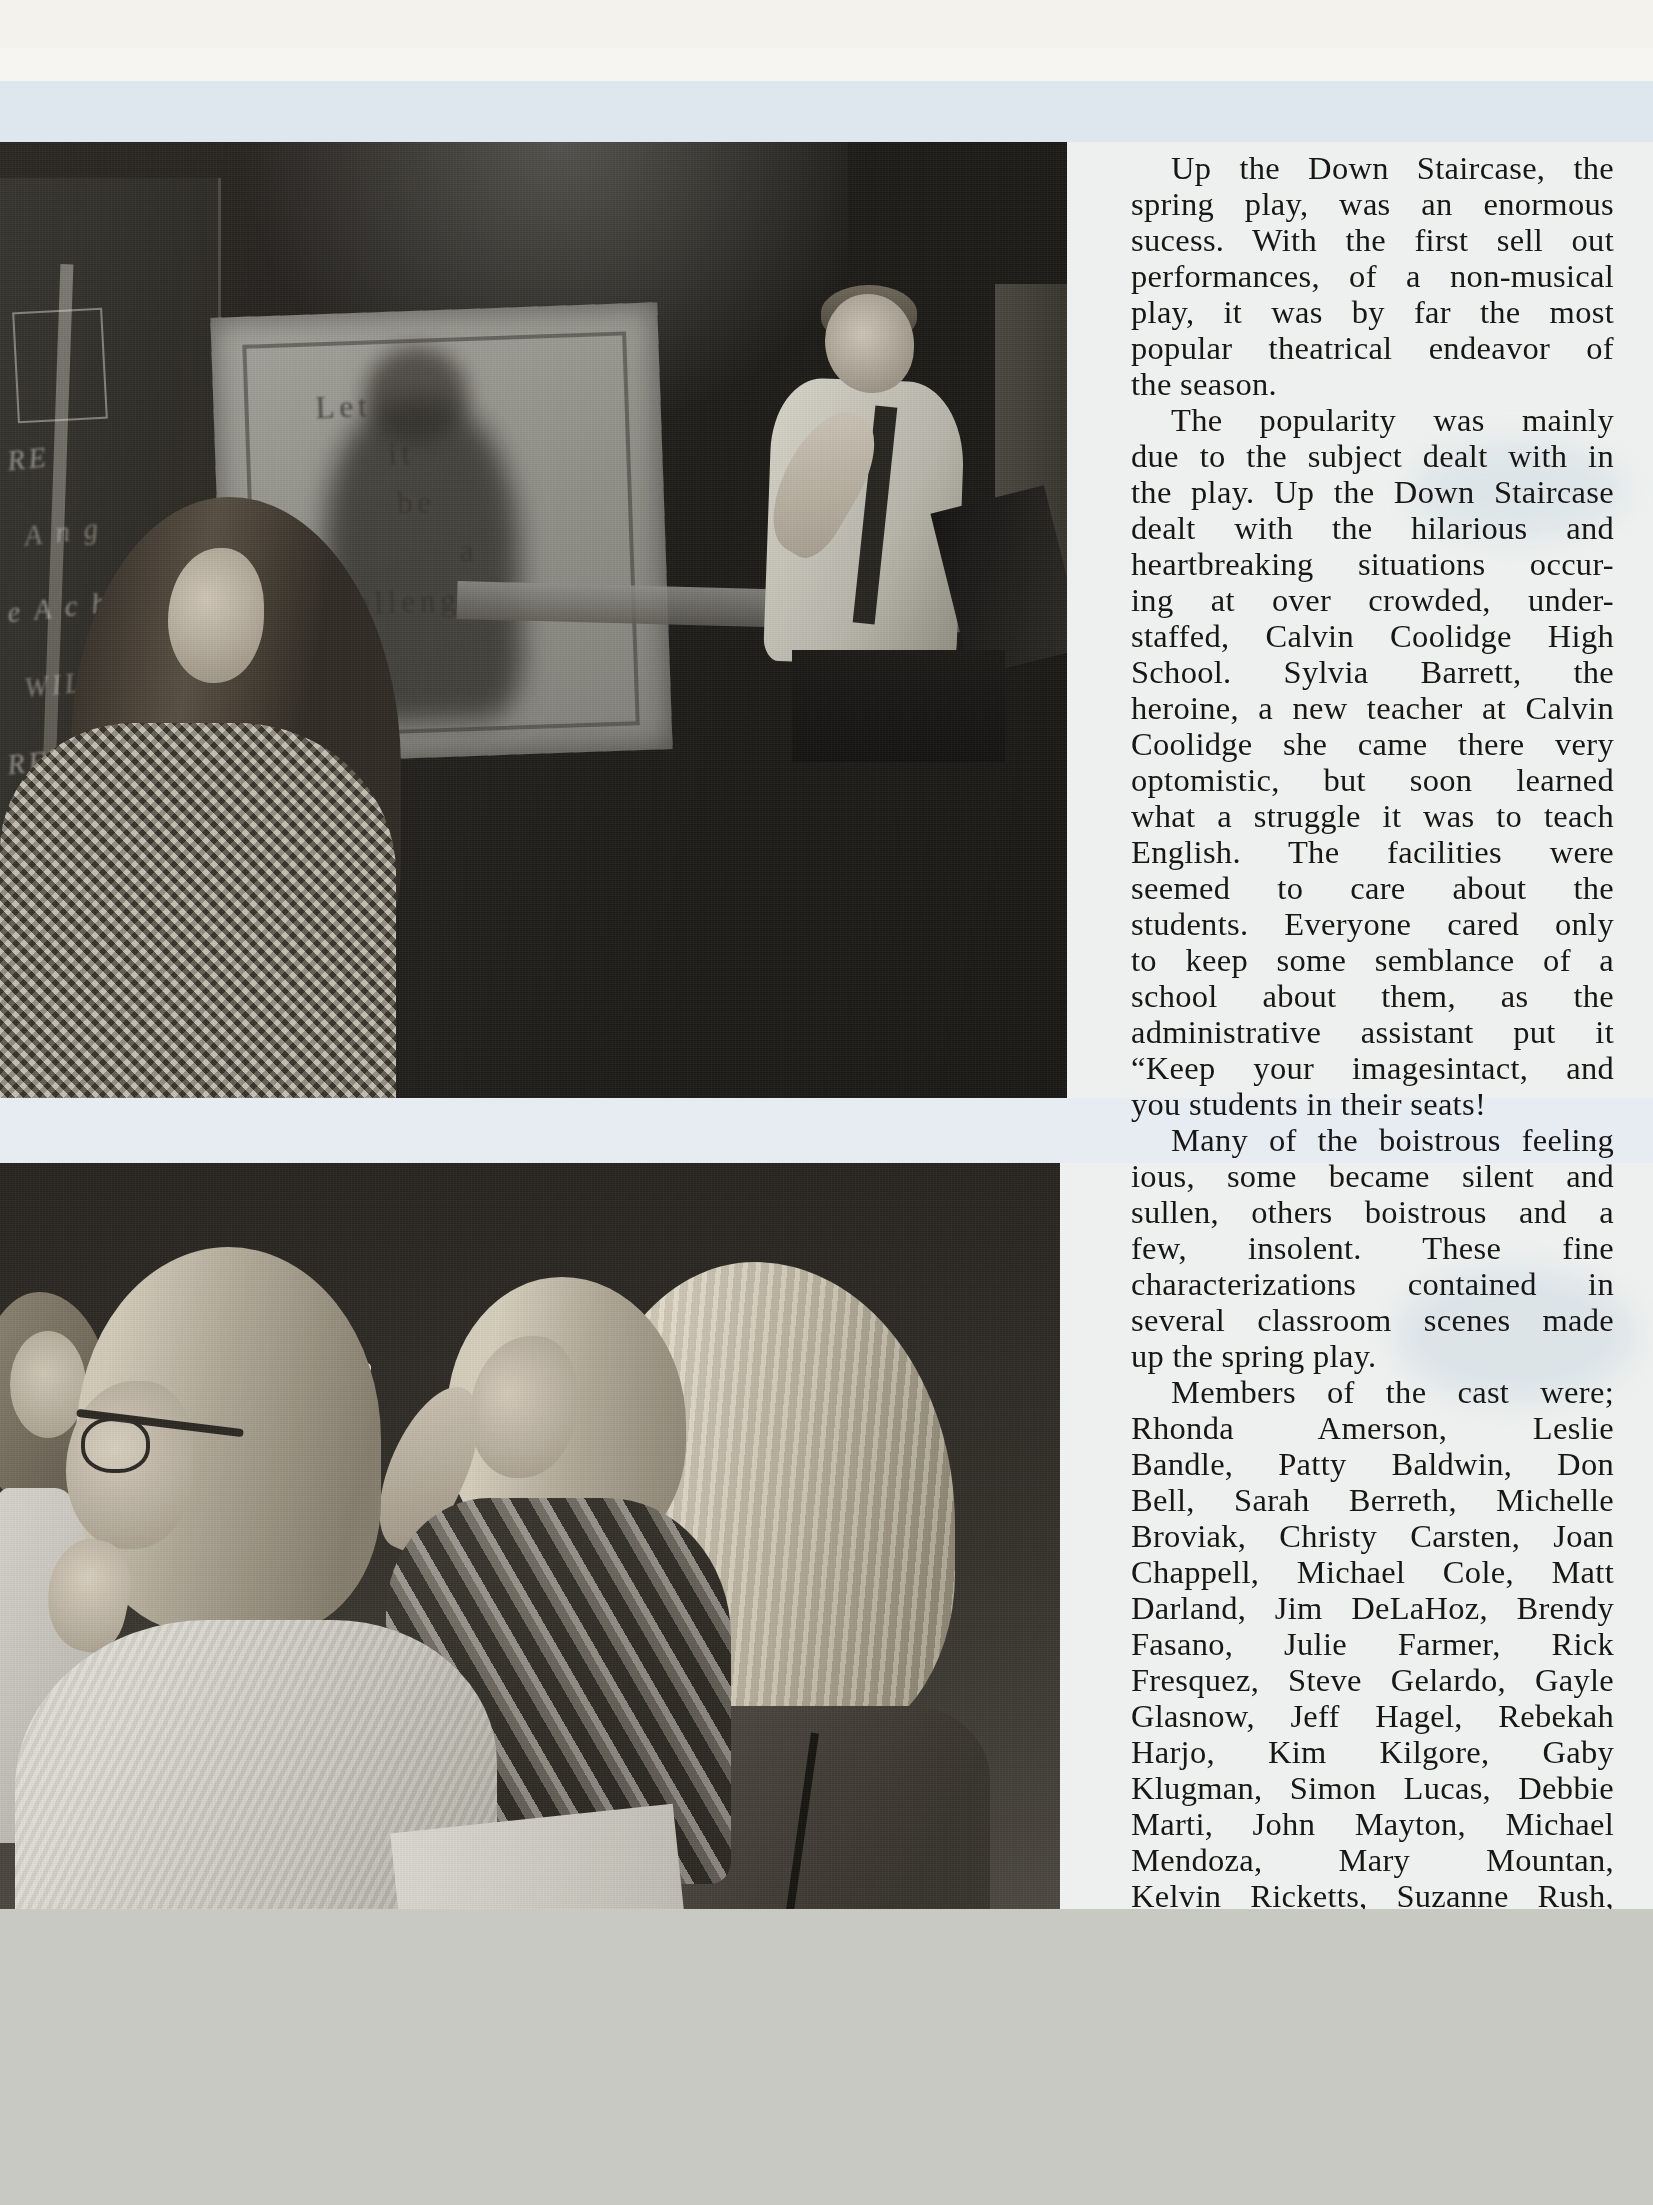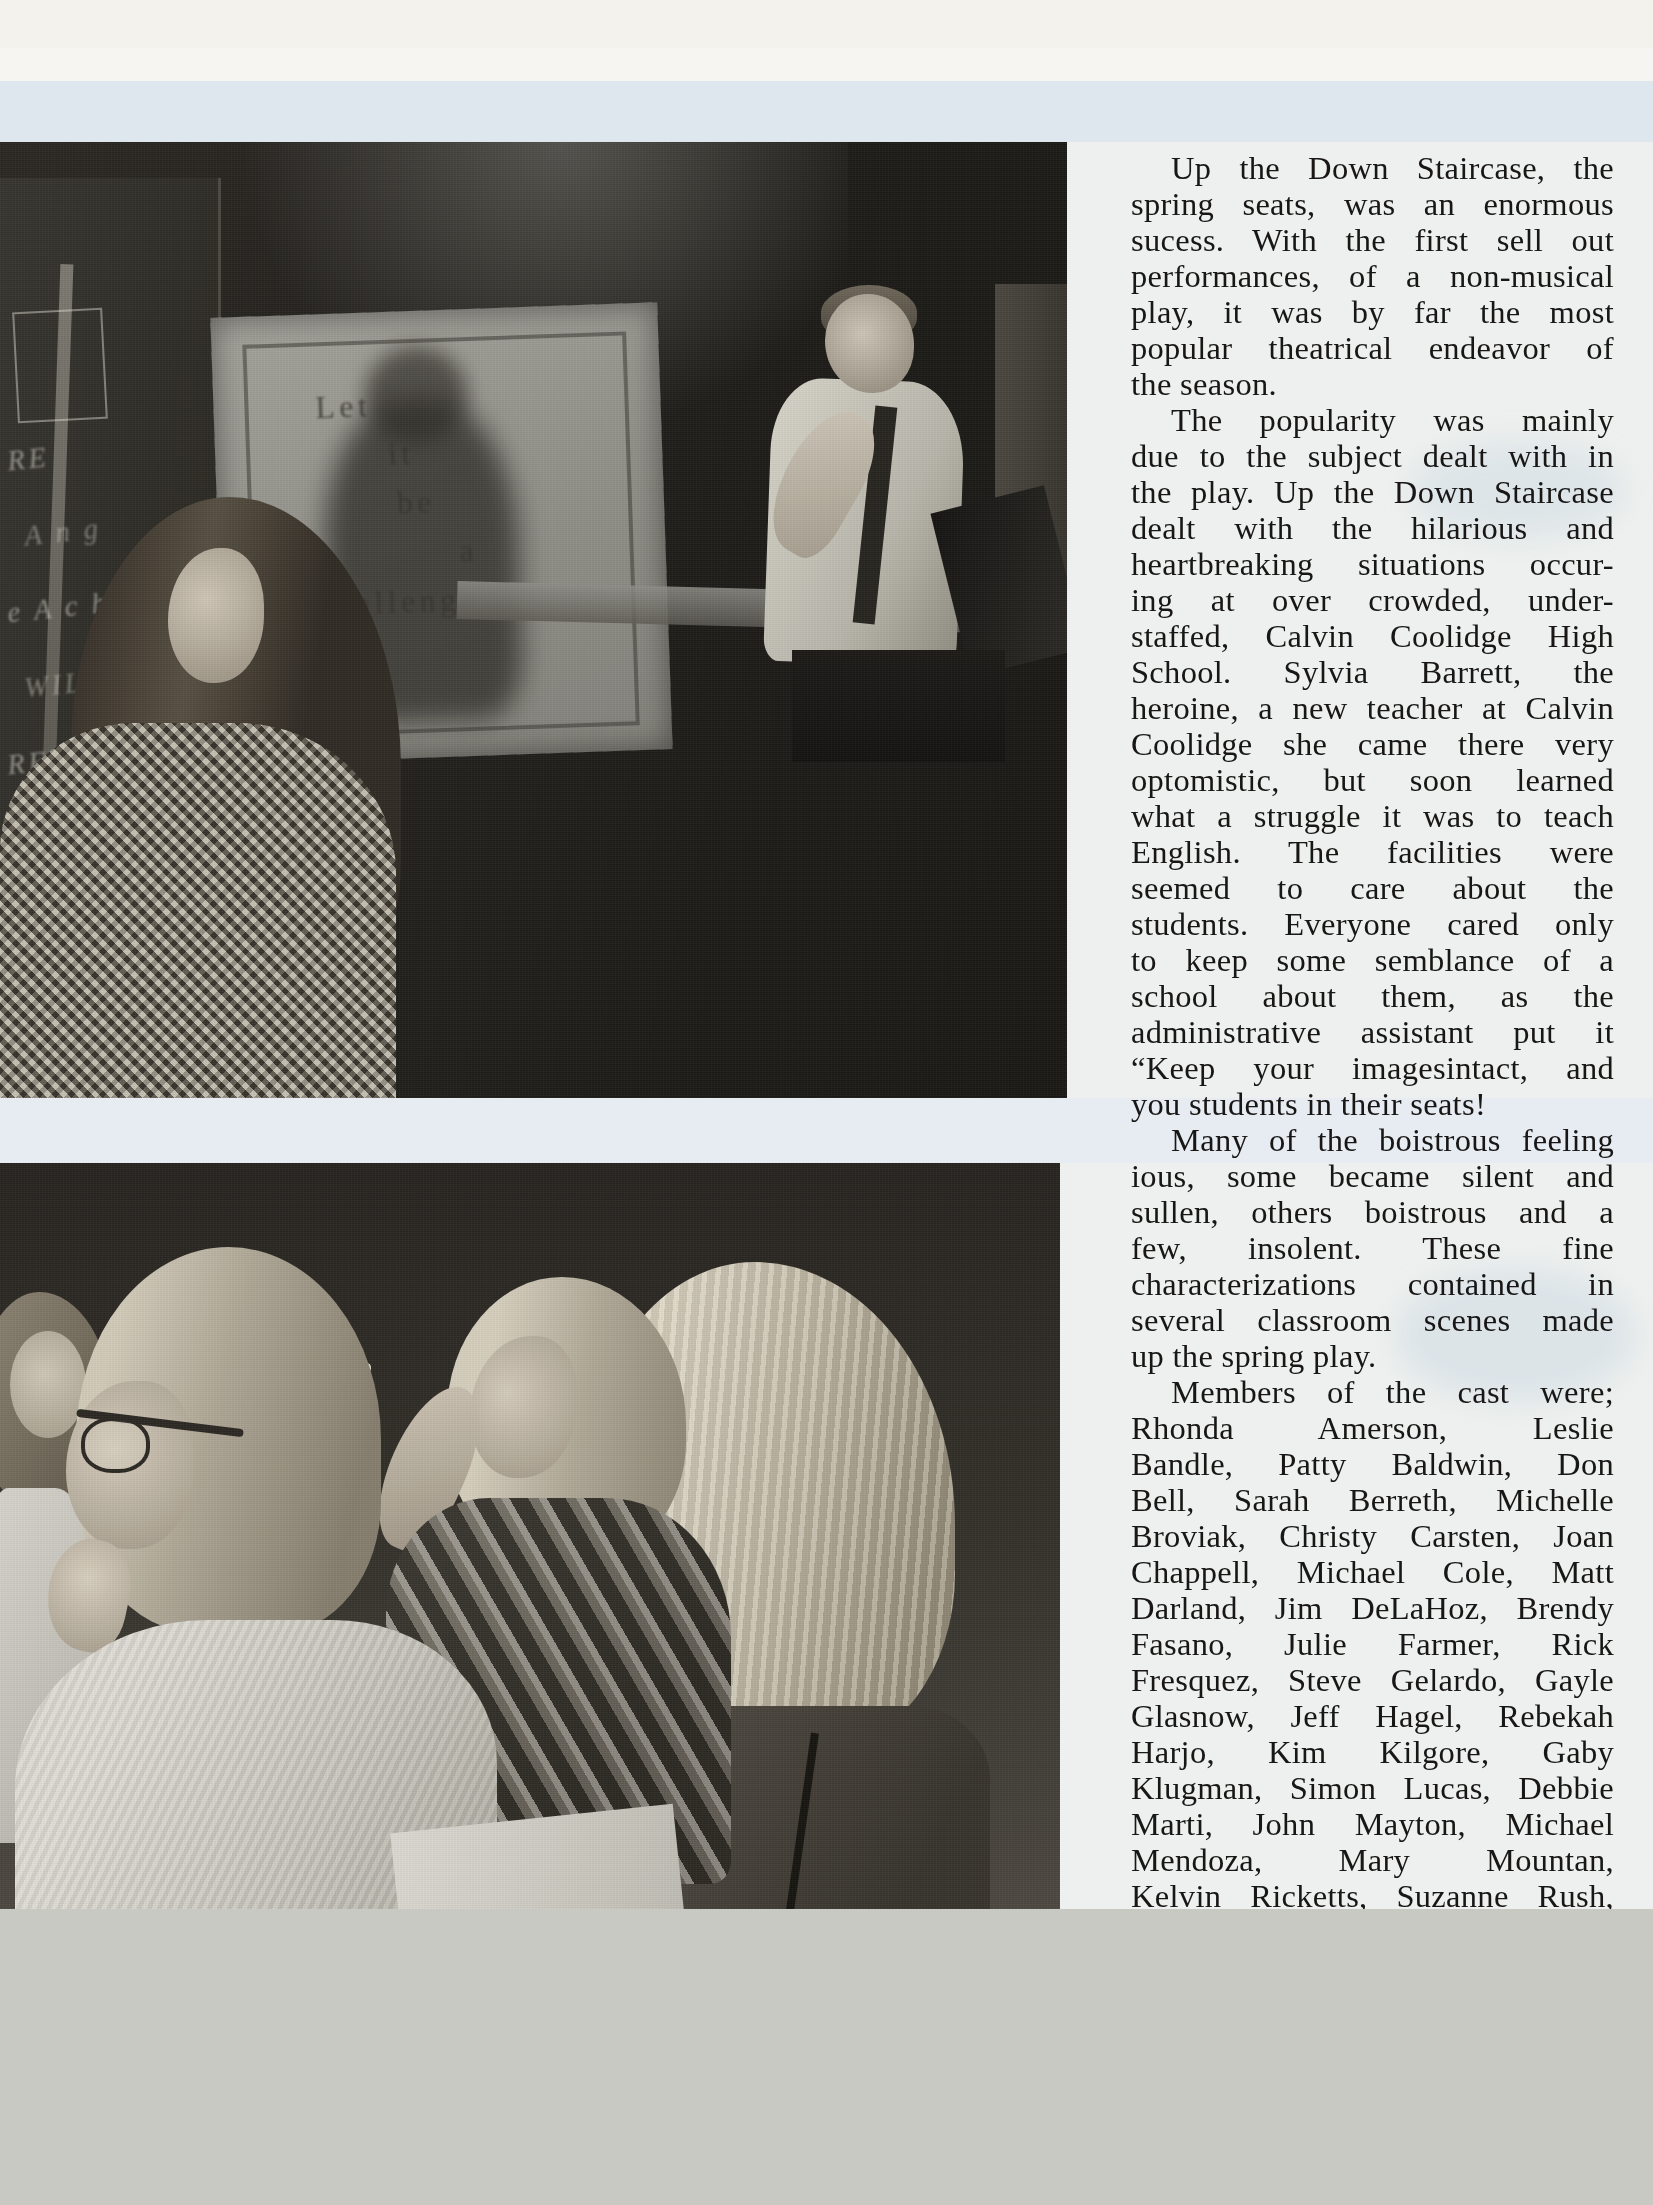--- a/index.html
+++ b/index.html
@@ -209,21 +209,21 @@
     <div class="el p2-chin-hand"></div>
     <div class="el p2-coat"></div>
     <div class="el p2-notebook"></div>
     <div class="el p2-chair"></div>
 
   </div>
 
   <div class="article">
       <div class="para">
         <div class="line indent">Up the Down Staircase, the</div>
-        <div class="line">spring seats, was an enormous</div>
+        <div class="line">spring play, was an enormous</div>
         <div class="line">sucess.  With the first sell out</div>
         <div class="line">performances, of a non-musical</div>
         <div class="line">play, it was by far the most</div>
         <div class="line">popular theatrical endeavor of</div>
         <div class="line last">the season.</div>
       </div>
       <div class="para">
         <div class="line indent">The popularity was mainly</div>
         <div class="line">due to the subject dealt with in</div>
         <div class="line">the play.  Up the Down Staircase</div>

